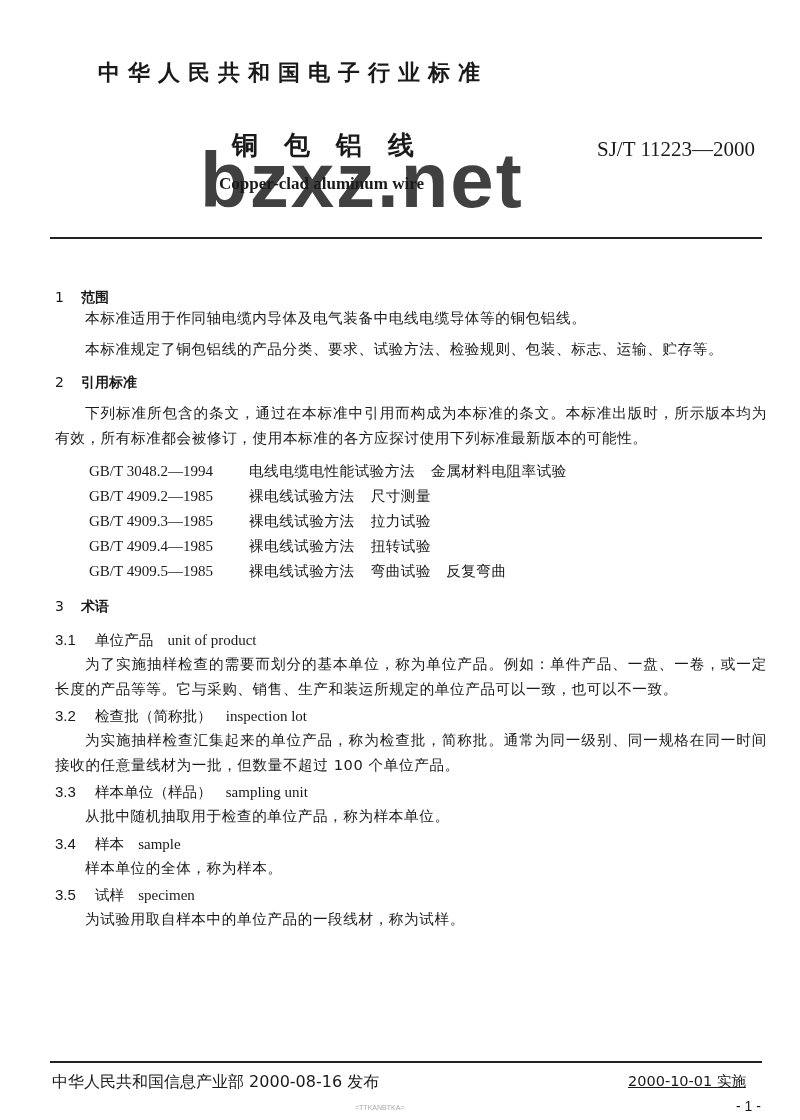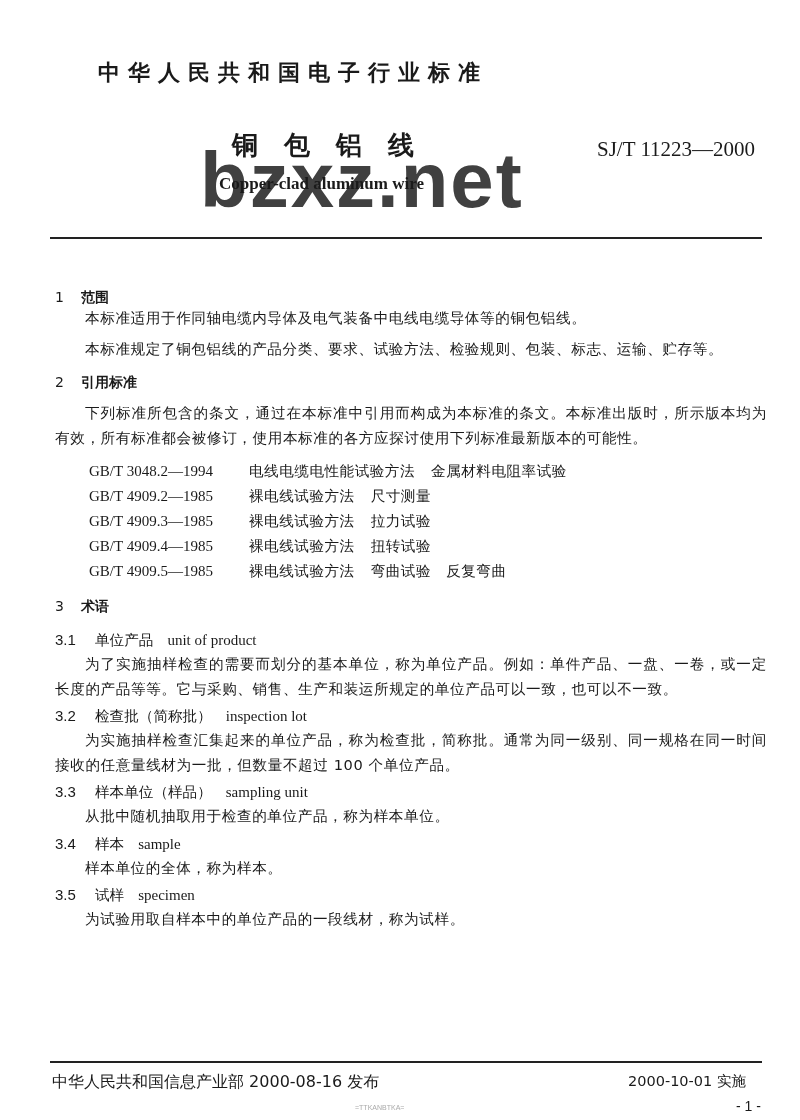--- a/index.html
+++ b/index.html
@@ -28,21 +28,21 @@
   .ref-code { display: inline-block; width: 160px; font-family: "Liberation Serif", serif; font-size: 15px; }
   .ref-title { font-family: "DejaVu Sans", sans-serif; letter-spacing: 0.5px; }
   .ref-sub { font-family: "DejaVu Sans", sans-serif; margin-left: 16px; letter-spacing: 0.5px; }
   .term-head { height: 25px; line-height: 25px; font-size: 14.6px; white-space: nowrap; margin-top: 2px; }
   .term-num { display: inline-block; width: 40px; font-family: "Liberation Sans", sans-serif; font-size: 15px; }
   .term-cn { font-family: "DejaVu Sans", sans-serif; }
   .term-en { font-family: "Liberation Serif", serif; font-size: 15px; margin-left: 14px; }
   .term-def { font-family: "DejaVu Sans", sans-serif; font-size: 14.6px; line-height: 24.5px;
               text-indent: 30px; letter-spacing: 0.6px; text-align: justify; margin: 0 0 2px 0; }
   .footer-left { left: 52px; top: 1072px; font-family: "DejaVu Sans", sans-serif; font-size: 16px; white-space: nowrap; }
-  .footer-right { left: 628px; top: 1072px; font-family: "DejaVu Sans", sans-serif; font-size: 14.5px; white-space: nowrap; }
+  .footer-right { left: 628px; top: 1072px; font-family: "DejaVu Sans", sans-serif; font-size: 14.5px; white-space: nowrap; text-decoration: underline; }
   .footer-mark { left: 355px; top: 1104px; font-family: "Liberation Sans", sans-serif; font-size: 7px; color: #aaa; }
   .page-num { left: 736px; top: 1098px; font-family: "Liberation Sans", sans-serif; font-size: 14px; white-space: nowrap; }
 </style>
 </head>
 <body>
 
 <div class="abs watermark">bzxz.net</div>
 
 <div class="abs std-header">中华人民共和国电子行业标准</div>
 <div class="abs title-cn">铜包铝线</div>

